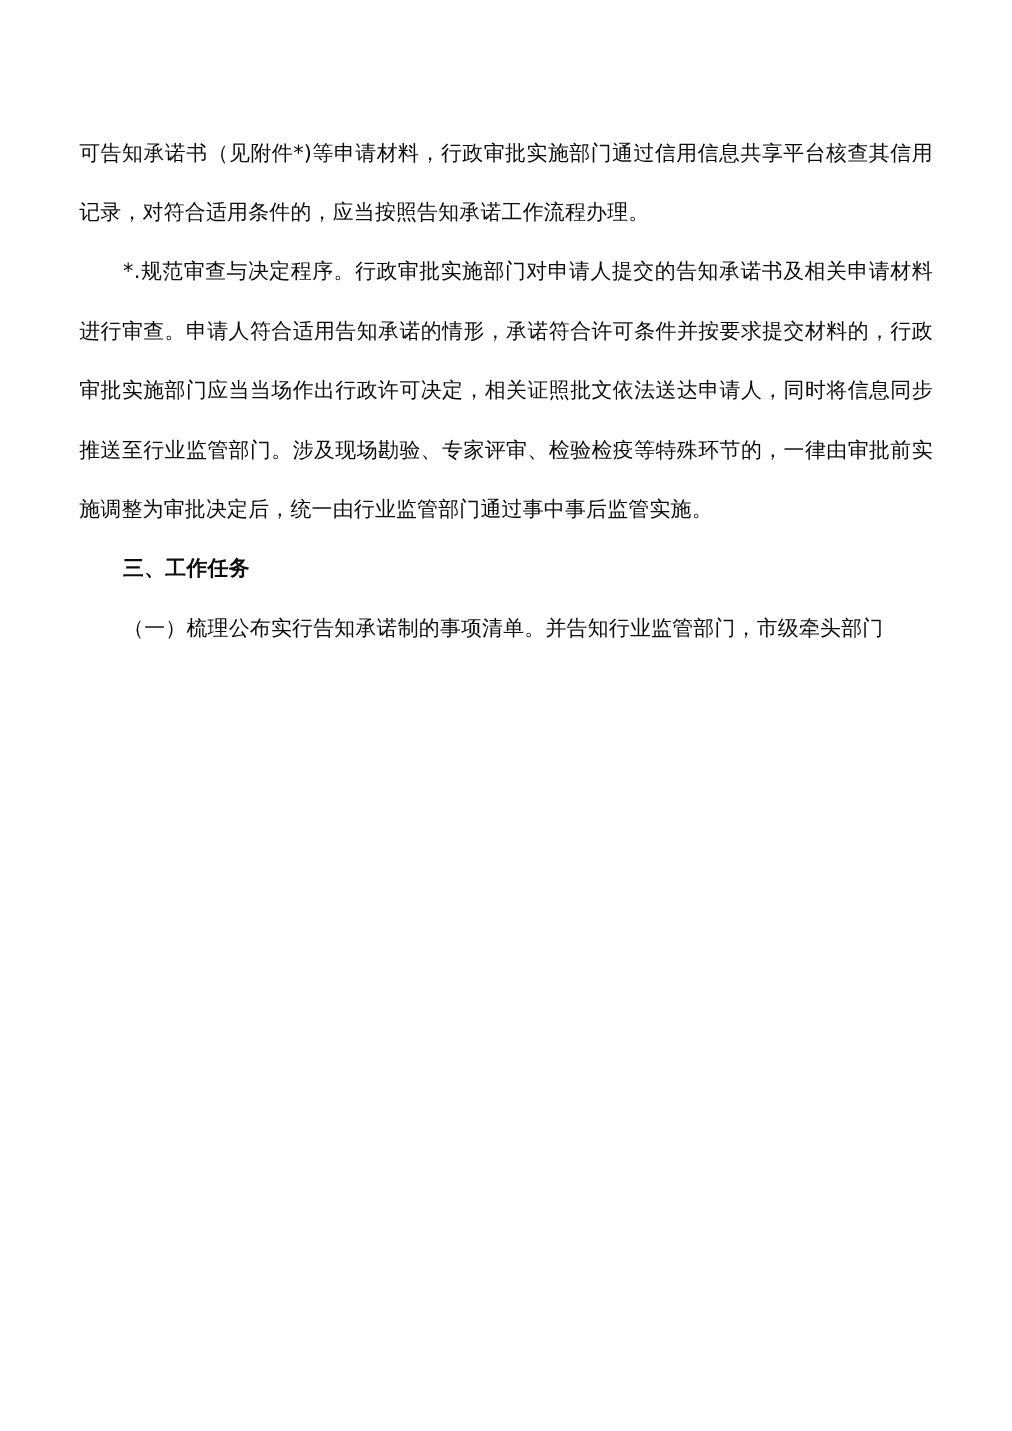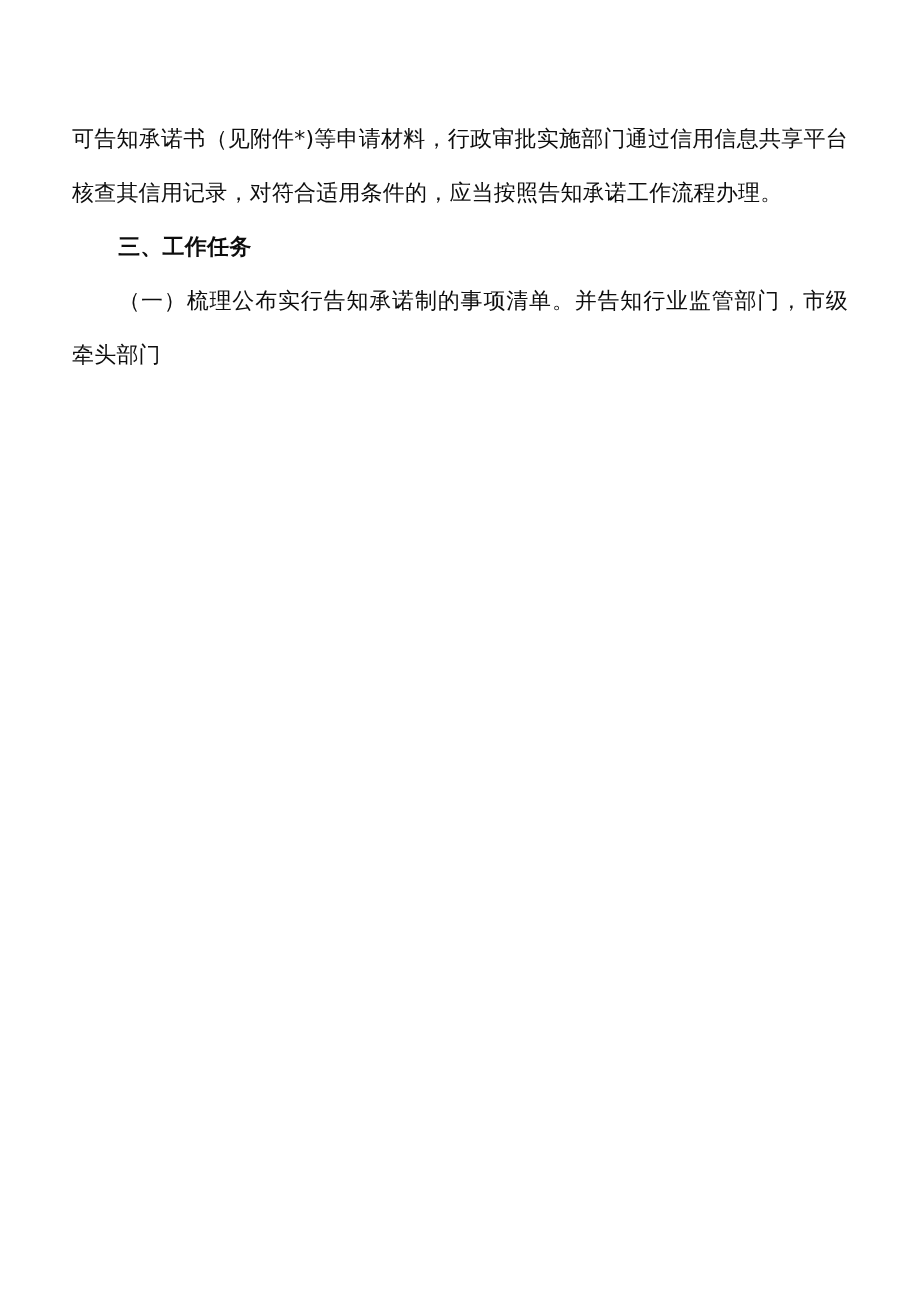--- a/index.html
+++ b/index.html
@@ -20,21 +20,21 @@
     height: 1301px;
     box-sizing: border-box;
     padding: 112px 72px 60px 72px;
     background: #ffffff;
   }
   .doc-body {
     width: 100%;
   }
   p.para {
     margin: 0 0 0 0;
-    font-size: 22px;
+    font-size: 19px;
     line-height: 54px;
     text-align: justify;
     text-justify: inter-ideograph;
     letter-spacing: 0.2px;
     color: #0d0d0d;
     font-family: "DejaVu Sans", "Liberation Sans", sans-serif;
   }
   p.indent {
     text-indent: 2.1em;
   }
@@ -46,16 +46,17 @@
     font-weight: bold;
     letter-spacing: 1px;
   }
 </style>
 </head>
 <body>
 
 <div class="page">
   <div class="doc-body">
     <p class="para first">可告知承诺书（见附件*)等申请材料，行政审批实施部门通过信用信息共享平台核查其信用记录，对符合适用条件的，应当按照告知承诺工作流程办理。</p>
+    <p class="para indent">*.规范审查与决定程序。行政审批实施部门对申请人提交的告知承诺书及相关申请材料进行审查。申请人符合适用告知承诺的情形，承诺符合许可条件并按要求提交材料的，行政审批实施部门应当当场作出行政许可决定，相关证照批文依法送达申请人，同时将信息同步推送至行业监管部门。涉及现场勘验、专家评审、检验检疫等特殊环节的，一律由审批前实施调整为审批决定后，统一由行业监管部门通过事中事后监管实施。</p>
     <p class="para heading">三、工作任务</p>
     <p class="para indent">（一）梳理公布实行告知承诺制的事项清单。并告知行业监管部门，市级牵头部门</p>
   </div>
 </div>
 
 </body></html>

